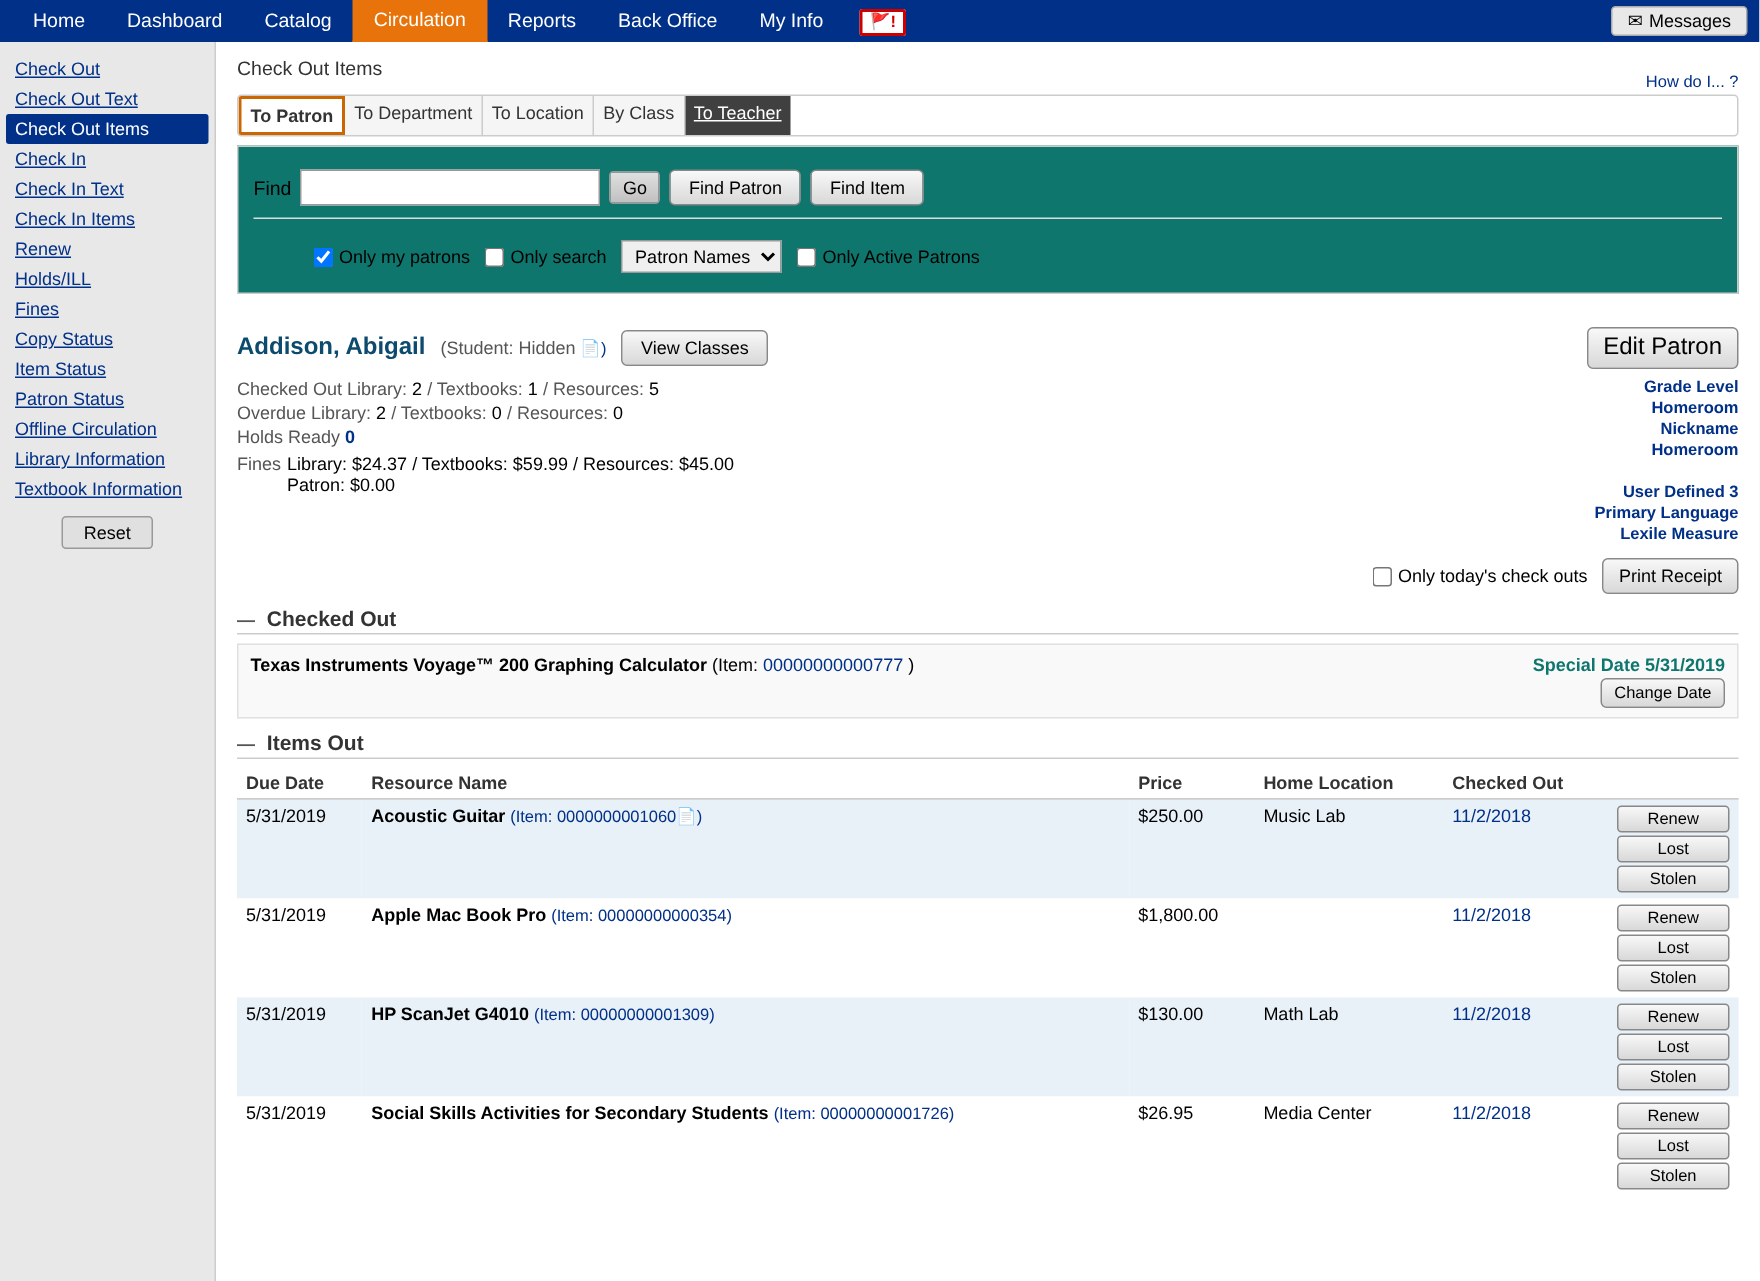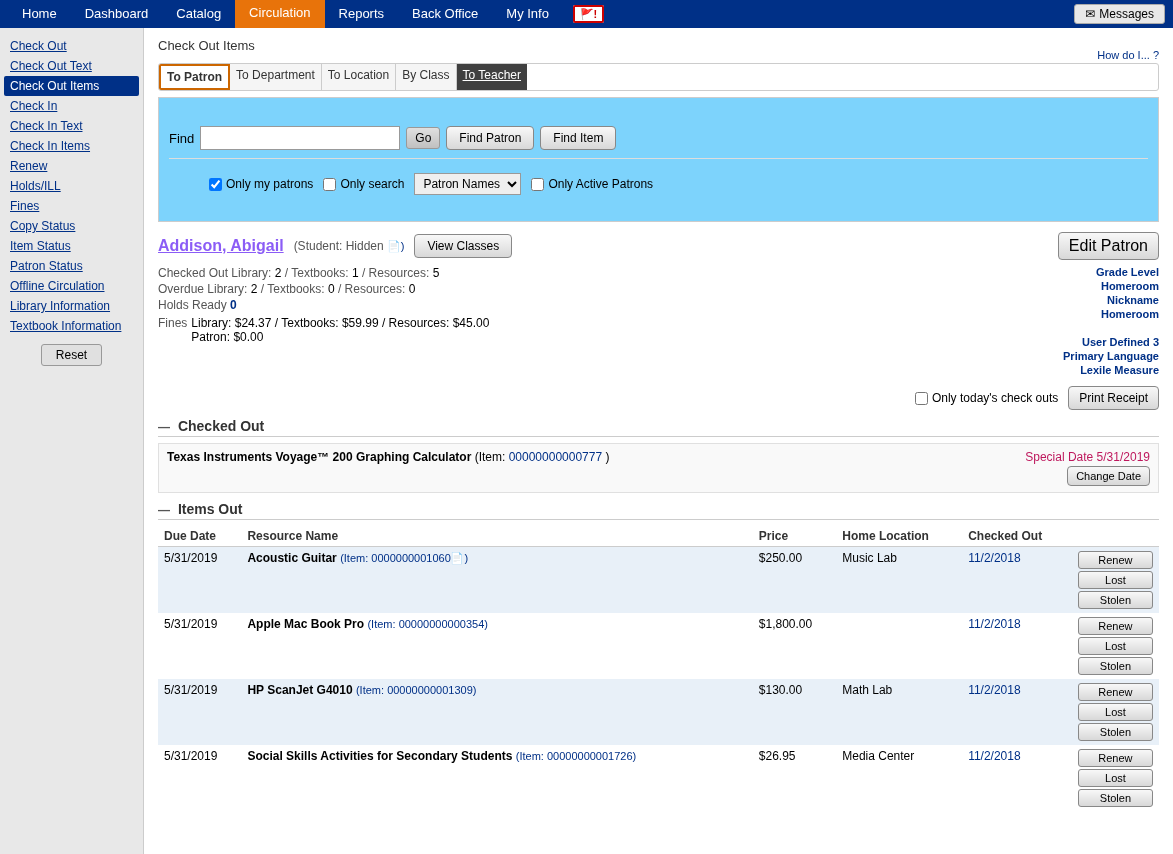--- a/index.html
+++ b/index.html
@@ -185,22 +185,21 @@
     .patron-header {
       display: flex;
       align-items: center;
       gap: 10px;
       margin-bottom: 6px;
       justify-content: space-between;
     }
     .patron-name {
       font-size: 16px;
       font-weight: bold;
-      color: #8b5cf6;
-      text-decoration: underline;
+      color: #0c4a6e;
     }
     .patron-type {
       font-size: 12px;
       color: #555;
     }
     .view-classes-btn {
       background: linear-gradient(to bottom, #f8f8f8, #d8d8d8);
       border: 1px solid #888;
       border-radius: 4px;
       padding: 4px 12px;
@@ -285,21 +284,21 @@
       display: flex;
       justify-content: space-between;
       align-items: flex-start;
       padding: 6px 8px;
       background: #f9f9f9;
       border: 1px solid #e0e0e0;
       margin-bottom: 8px;
     }
     .checked-out-title { font-size: 12px; font-weight: bold; }
     .item-num { font-weight: normal; color: #003087; }
-    .special-date { color: #be185d; font-size: 12px; font-weight: normal; }
+    .special-date { color: #0f766e; font-size: 12px; font-weight: bold; }
     .change-date-btn {
       background: linear-gradient(to bottom, #f8f8f8, #d8d8d8);
       border: 1px solid #888;
       border-radius: 4px;
       padding: 3px 8px;
       cursor: pointer;
       font-size: 11px;
       margin-top: 2px;
     }
 
@@ -395,21 +394,21 @@
       </div>
       <div class="tabs">
         <div class="tab active">To Patron</div>
         <div class="tab">To Department</div>
         <div class="tab">To Location</div>
         <div class="tab">By Class</div>
         <div class="tab blue-active">To Teacher</div>
       </div>
     </div>
 
-    <div style="border:1px solid #ccc; padding: 20px 10px; margin-bottom: 10px; background: #7dd3fc;">
+    <div style="border:1px solid #ccc; padding: 7px 10px; margin-bottom: 22px; background: #0f766e;">
       <div class="search-bar">
         <span class="search-label">Find</span>
         <input class="search-input" type="text" style="">
         <button class="go-btn">Go</button>
         <button class="action-btn">Find Patron</button>
         <button class="action-btn">Find Item</button>
       </div>
       <div class="search-options">
         <label>
           <input type="checkbox" checked="" style="">

